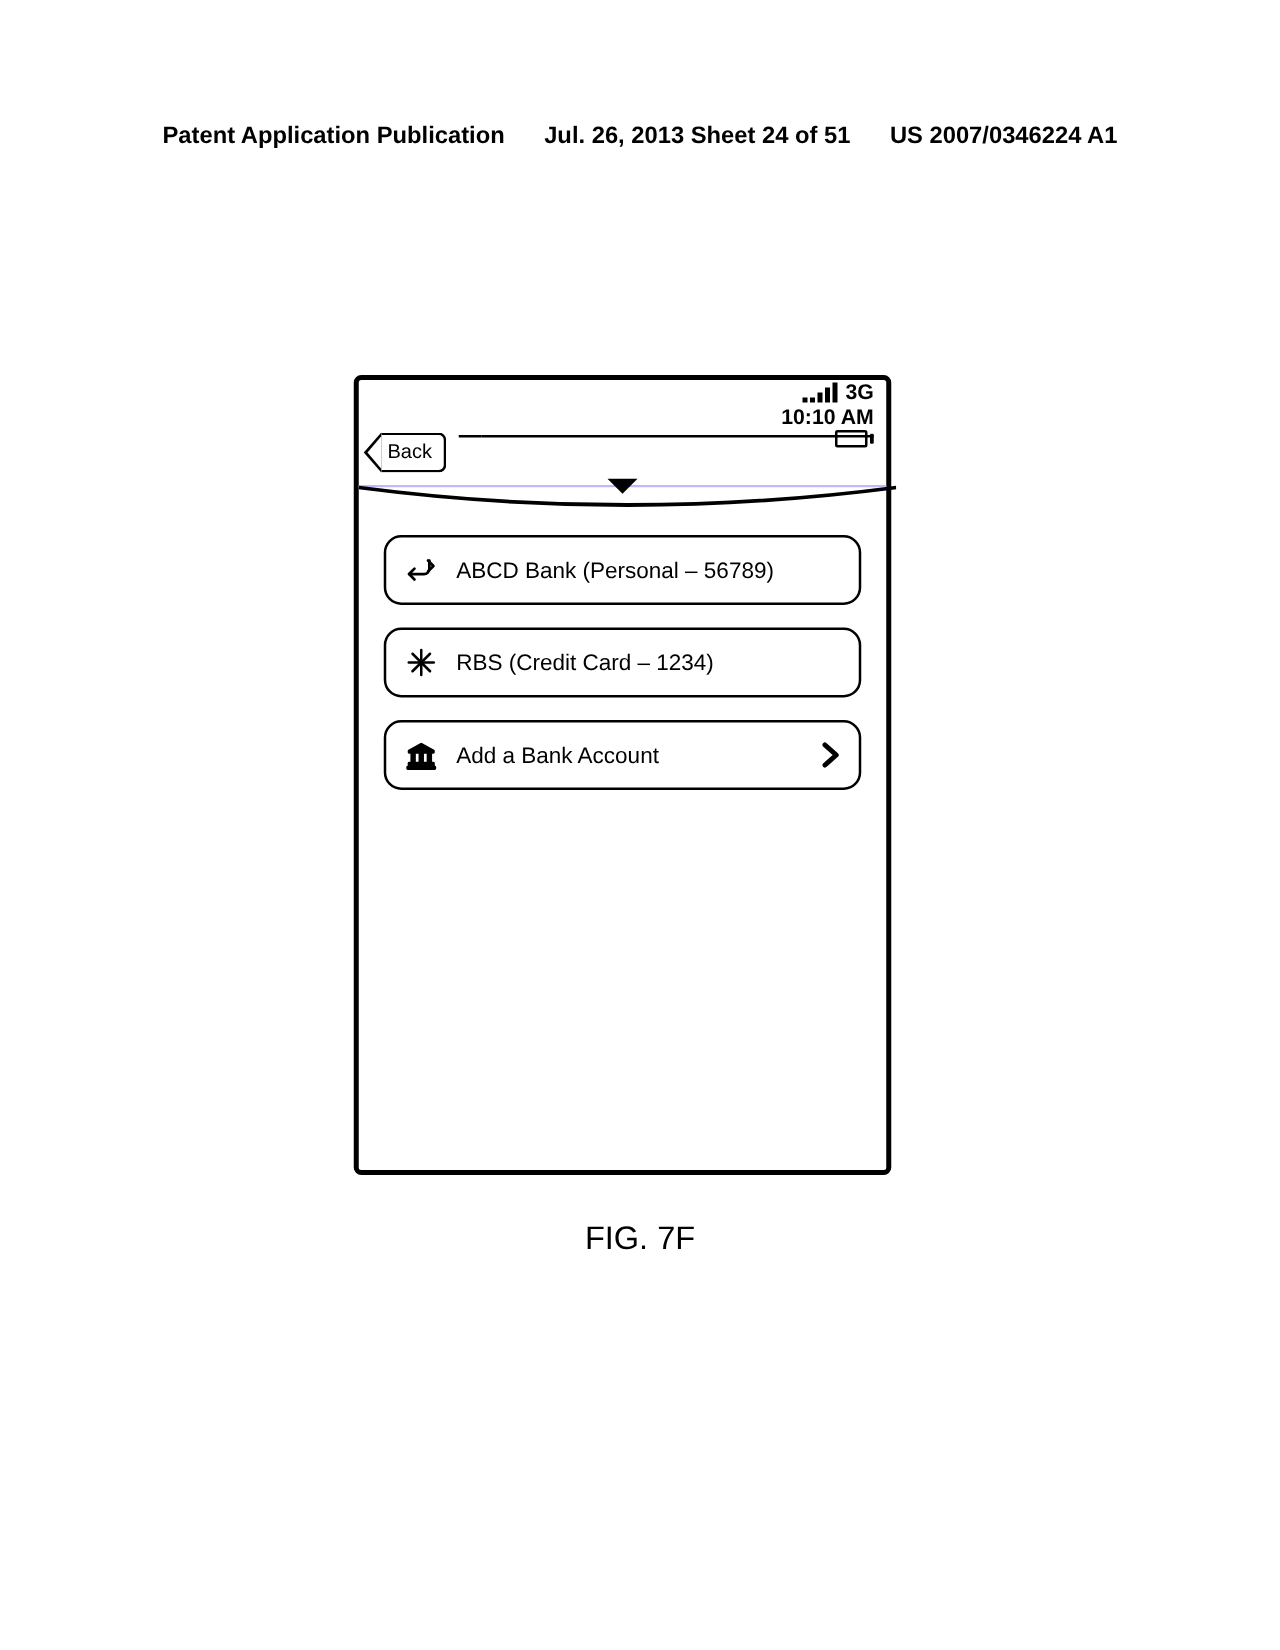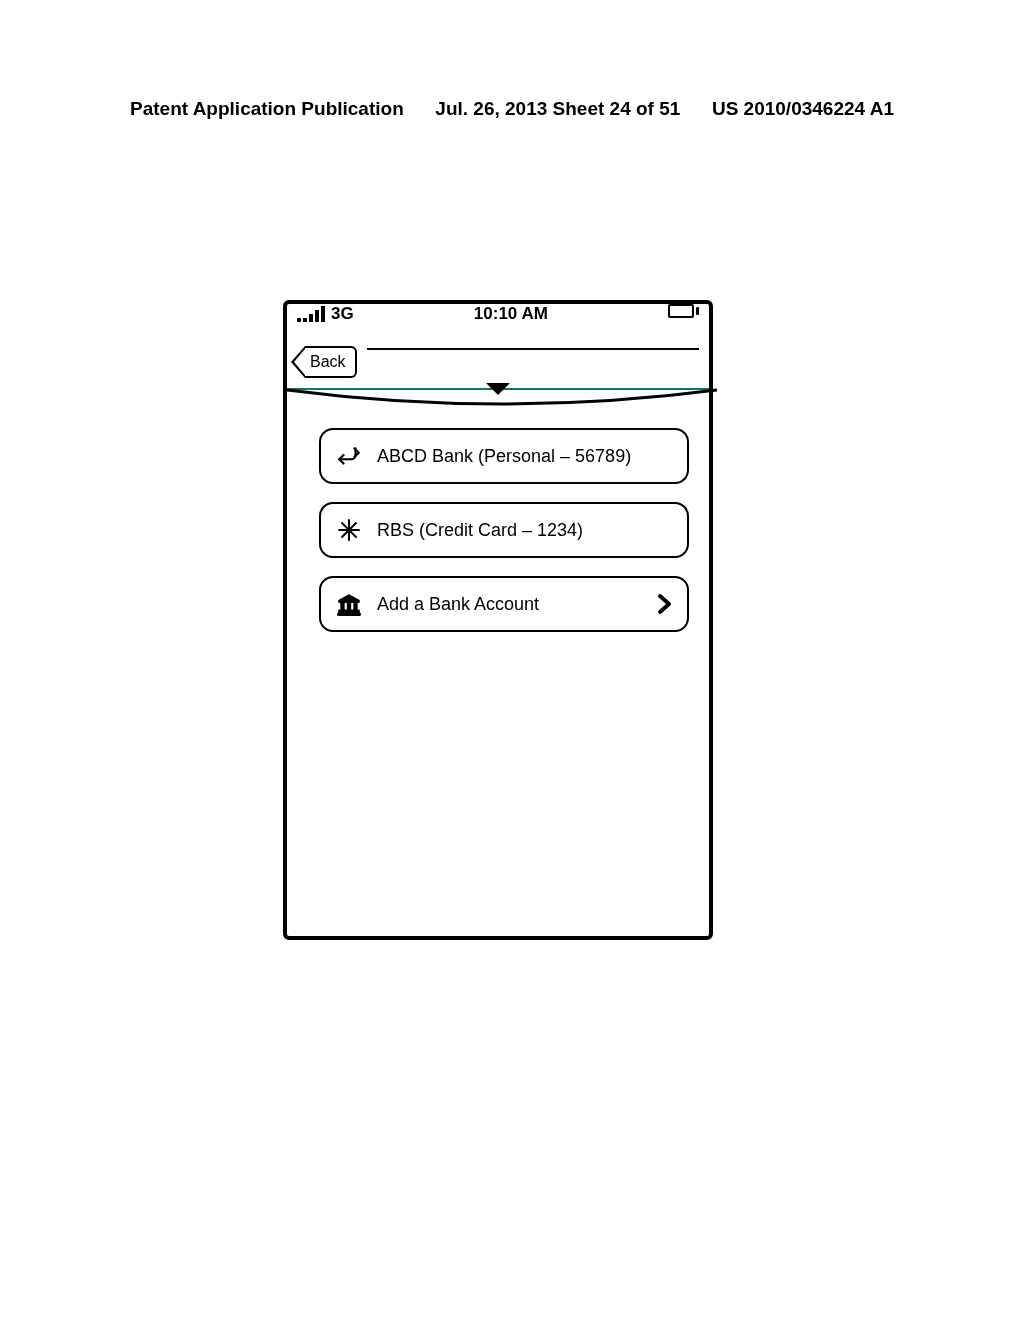--- a/index.html
+++ b/index.html
@@ -36,25 +36,26 @@
     width: 430px;
     height: 640px;
     border: 4px solid #000;
     border-radius: 6px;
     background: #fff;
     overflow: visible;
   }
   .status-bar {
     height: 32px;
     display: flex;
-    align-items: flex-start;
+    align-items: flex-end;
     justify-content: space-between;
     padding: 0 10px;
     font-weight: bold;
     font-size: 17px;
+    flex-direction: column;
   }
   .status-left { display: flex; align-items: center; gap: 6px; }
   .signal {
     display: inline-flex;
     align-items: flex-end;
     gap: 2px;
     height: 16px;
   }
   .signal .bar { width: 4px; background: #000; }
   .signal .b1 { height: 4px; }
@@ -74,21 +75,21 @@
   }
   .battery-tip {
     width: 3px; height: 8px; background: #000;
     margin-left: 2px;
     border-radius: 1px;
   }
 
   .nav-bar {
     position: relative;
     height: 54px;
-    border-bottom: 2px solid #0f766e;
+    border-bottom: 2px solid #c4b5fd;
   }
   .back-btn {
     position: absolute;
     left: 4px;
     top: 10px;
     height: 32px;
     display: flex;
     align-items: center;
   }
   .back-arrow {
@@ -149,21 +150,21 @@
     left: 50%;
     top: 47px;
     transform: translateX(-50%);
     width:0; height:0;
     border-left: 12px solid transparent;
     border-right: 12px solid transparent;
     border-top: 12px solid #000;
   }
 
   .content {
-    padding: 38px 20px 0 32px;
+    padding: 38px 20px 0 20px;
     text-align: right;
   }
   .row {
     border: 2px solid #000;
     border-radius: 14px;
     height: 56px;
     margin-bottom: 18px;
     display:flex;
     align-items:center;
     padding: 0 14px;
@@ -195,21 +196,21 @@
   }
 </style>
 </head>
 <body>
 
 <div class="page">
 
   <div class="header-row">
     <span>Patent Application Publication</span>
     <span>Jul. 26, 2013  Sheet 24 of 51</span>
-    <span>US 2010/0346224 A1</span>
+    <span>US 2007/0346224 A1</span>
   </div>
 
   <div class="phone-frame">
 
     <div class="status-bar">
       <span class="status-left">
         <span class="signal">
           <span class="dot"></span>
           <span class="bar b1"></span>
           <span class="bar b2"></span>
@@ -287,14 +288,15 @@
           <svg width="16" height="24" viewBox="0 0 16 24">
               <polyline points="3,4 12,12 3,20" fill="none" stroke="#000" stroke-width="4" stroke-linecap="round" stroke-linejoin="round"></polyline>
             </svg>
         </span>
       </div>
 
     </div>
 
   </div>
 
+  <div class="fig-label">FIG. 7F</div>
 
 </div>
 
 </body></html>

